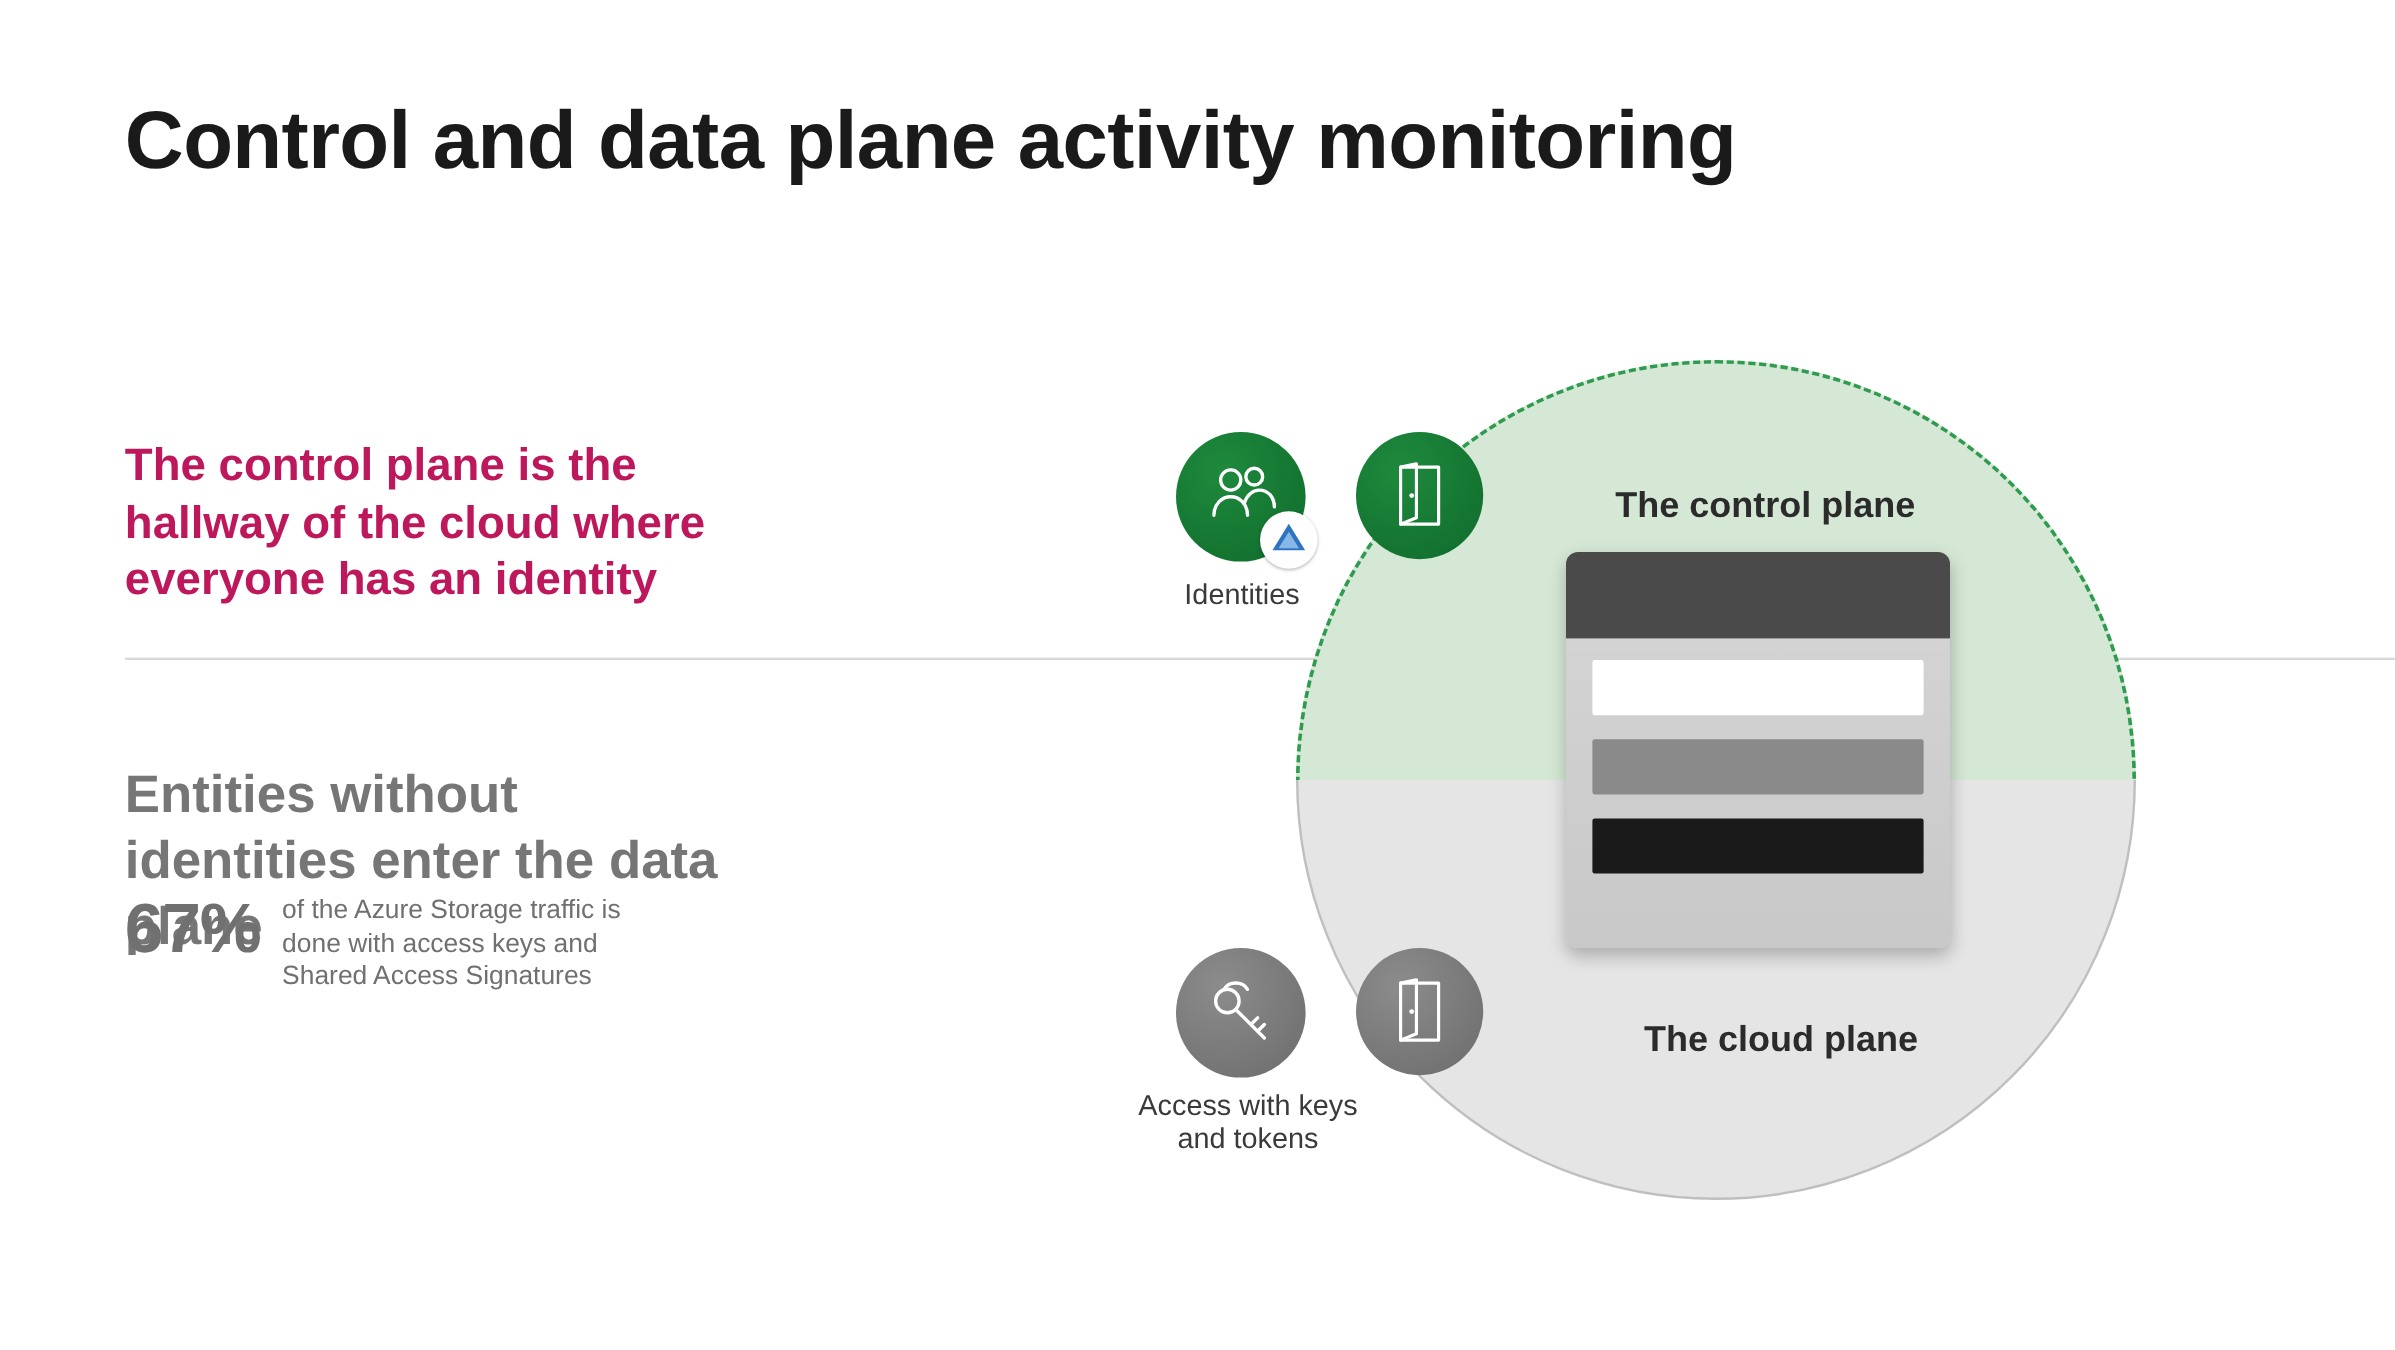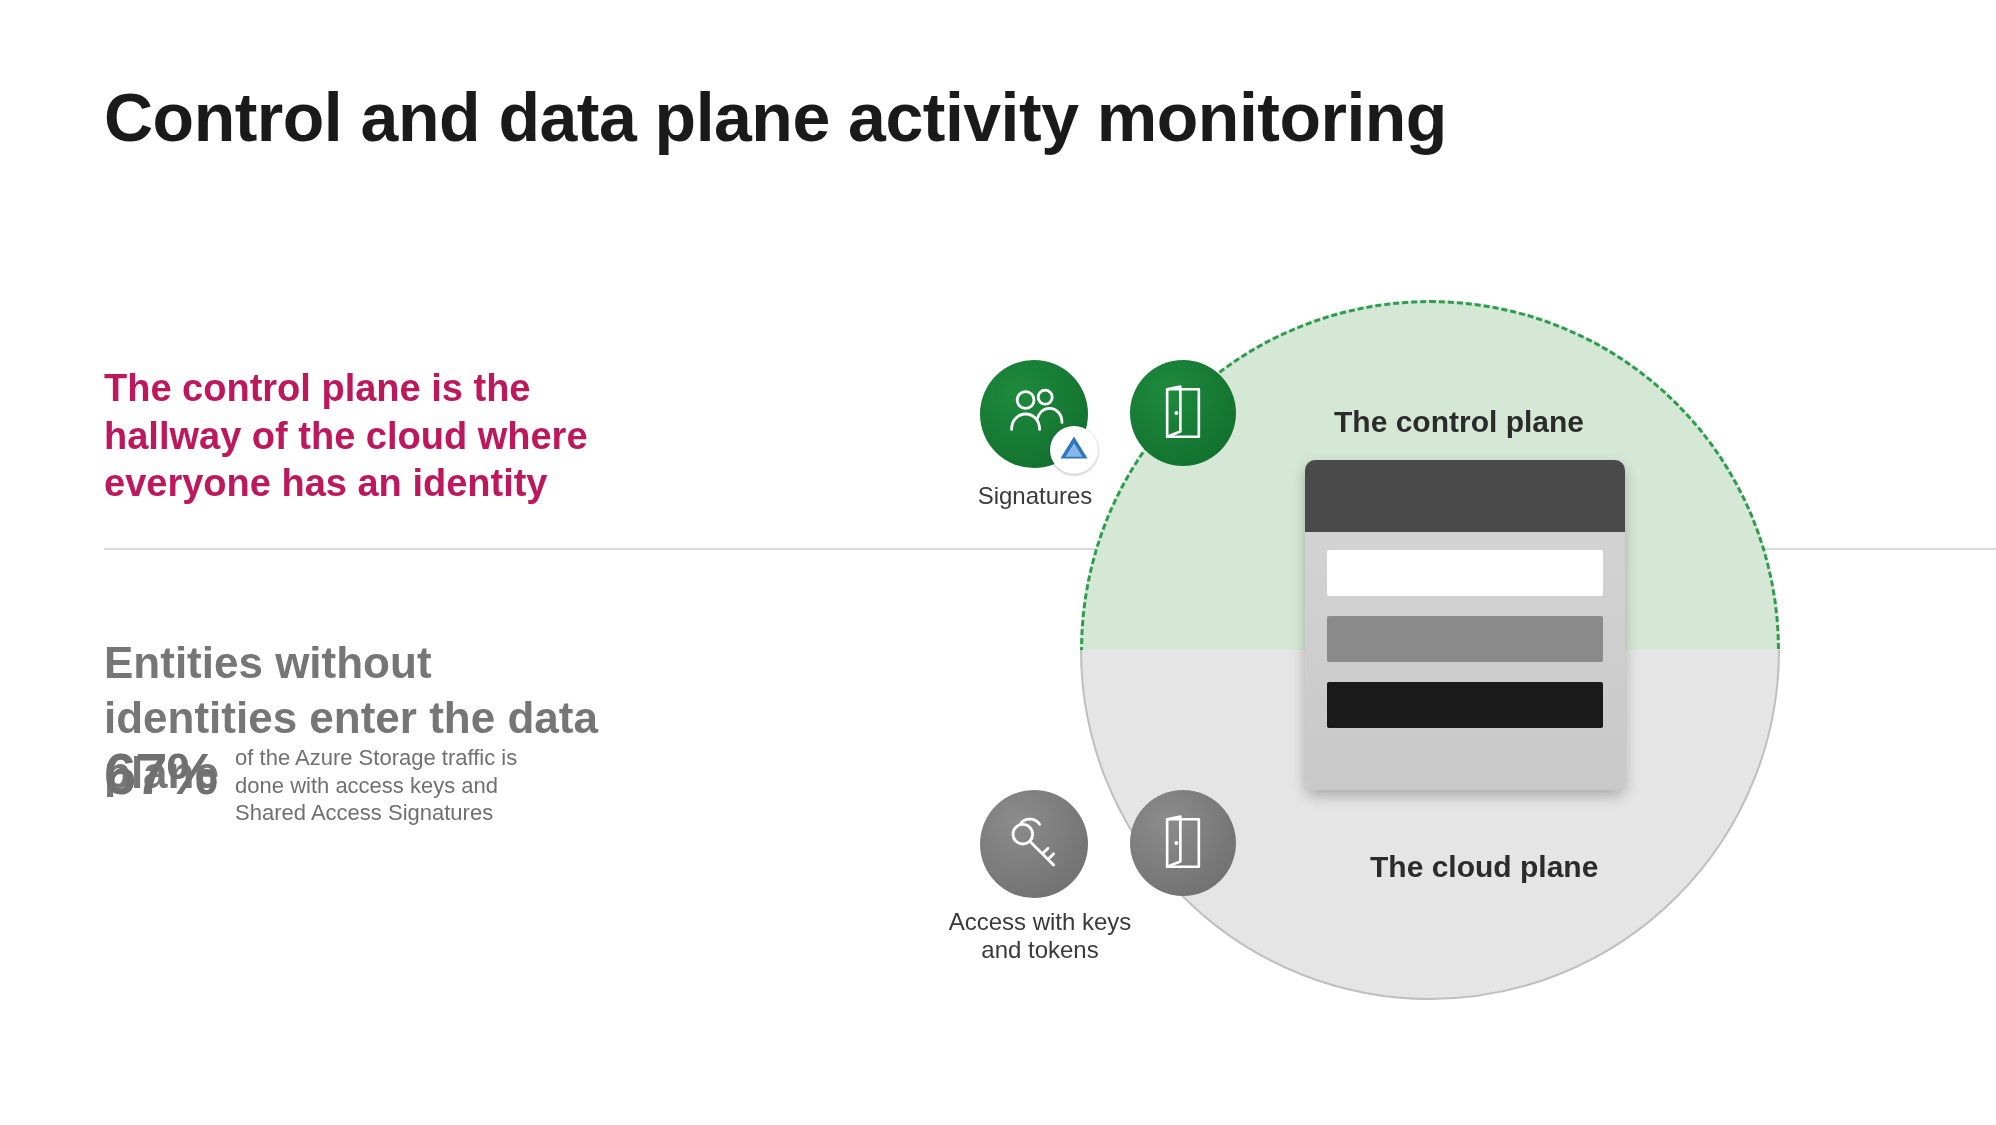--- a/index.html
+++ b/index.html
@@ -25,21 +25,21 @@
   .diagram { position: absolute; left: 930px; top: 260px; width: 1040px; height: 740px; }
   .big-circle { position: absolute; left: 150px; top: 40px; width: 700px; height: 700px; }
   .half-top, .half-bottom { position: absolute; left: 0; width: 700px; height: 350px; overflow: hidden; }
   .half-top { top: 0; }
   .half-bottom { top: 350px; }
   .half-top .c, .half-bottom .c { width: 700px; height: 700px; border-radius: 50%; position: absolute; left: 0; }
   .half-top .c { top: 0; background: #d5e8d5; border: 3px dashed #2e9b4f; }
   .half-bottom .c { top: -350px; background: #e5e5e5; border: 2px solid #bfbfbf; }
 
   .plane-label { position: absolute; font-size: 30px; font-weight: 600; }
-  .plane-top-label { left: 404px; top: 145px; color: #2b2b2b; }
+  .plane-top-label { left: 416px; top: 145px; color: #2b2b2b; }
   .plane-bottom-label { left: 440px; top: 590px; color: #2b2b2b; }
 
   
   .window { position: absolute; left: 375px; top: 200px; width: 320px; height: 330px;
     border-radius: 10px; background: linear-gradient(#d6d6d6, #c8c8c8);
     box-shadow: 0 6px 14px rgba(0,0,0,.25); overflow: hidden; }
   .window .titlebar { height: 72px; background: #4a4a4a; }
   .window .body { padding: 18px 22px; display: flex; flex-direction: column; gap: 20px; }
   .row { height: 46px; border-radius: 2px; }
   .row.r1 { background: #ffffff; }
@@ -113,21 +113,21 @@
         <circle class="ic" cx="66" cy="26" r="10"></circle>
         <path class="ic" d="M54 58c3-10 10-16 18-16 10 0 18 8 18 20"></path>
       </svg>
       <div class="azure-badge">
         <svg viewBox="0 0 40 40" width="34" height="34">
           <polygon points="20,4 36,30 4,30" fill="#2f74c0"></polygon>
           <polygon points="20,12 30,28 10,28" fill="#87b7e6"></polygon>
         </svg>
       </div>
     </div>
-    <div class="icon-caption cap-identities">Signatures</div>
+    <div class="icon-caption cap-identities">Identities</div>
 
     <div class="icon-circle green door door-top">
       <svg viewBox="0 0 100 100" width="66" height="66">
         <rect class="ic" x="26" y="14" width="48" height="72"></rect>
         <path class="ic" d="M26 86 L46 78 L46 10 L26 14"></path>
         <circle cx="40" cy="50" r="3" fill="#fff"></circle>
       </svg>
     </div>
 
     <div class="icon-circle gray keys-icon">

